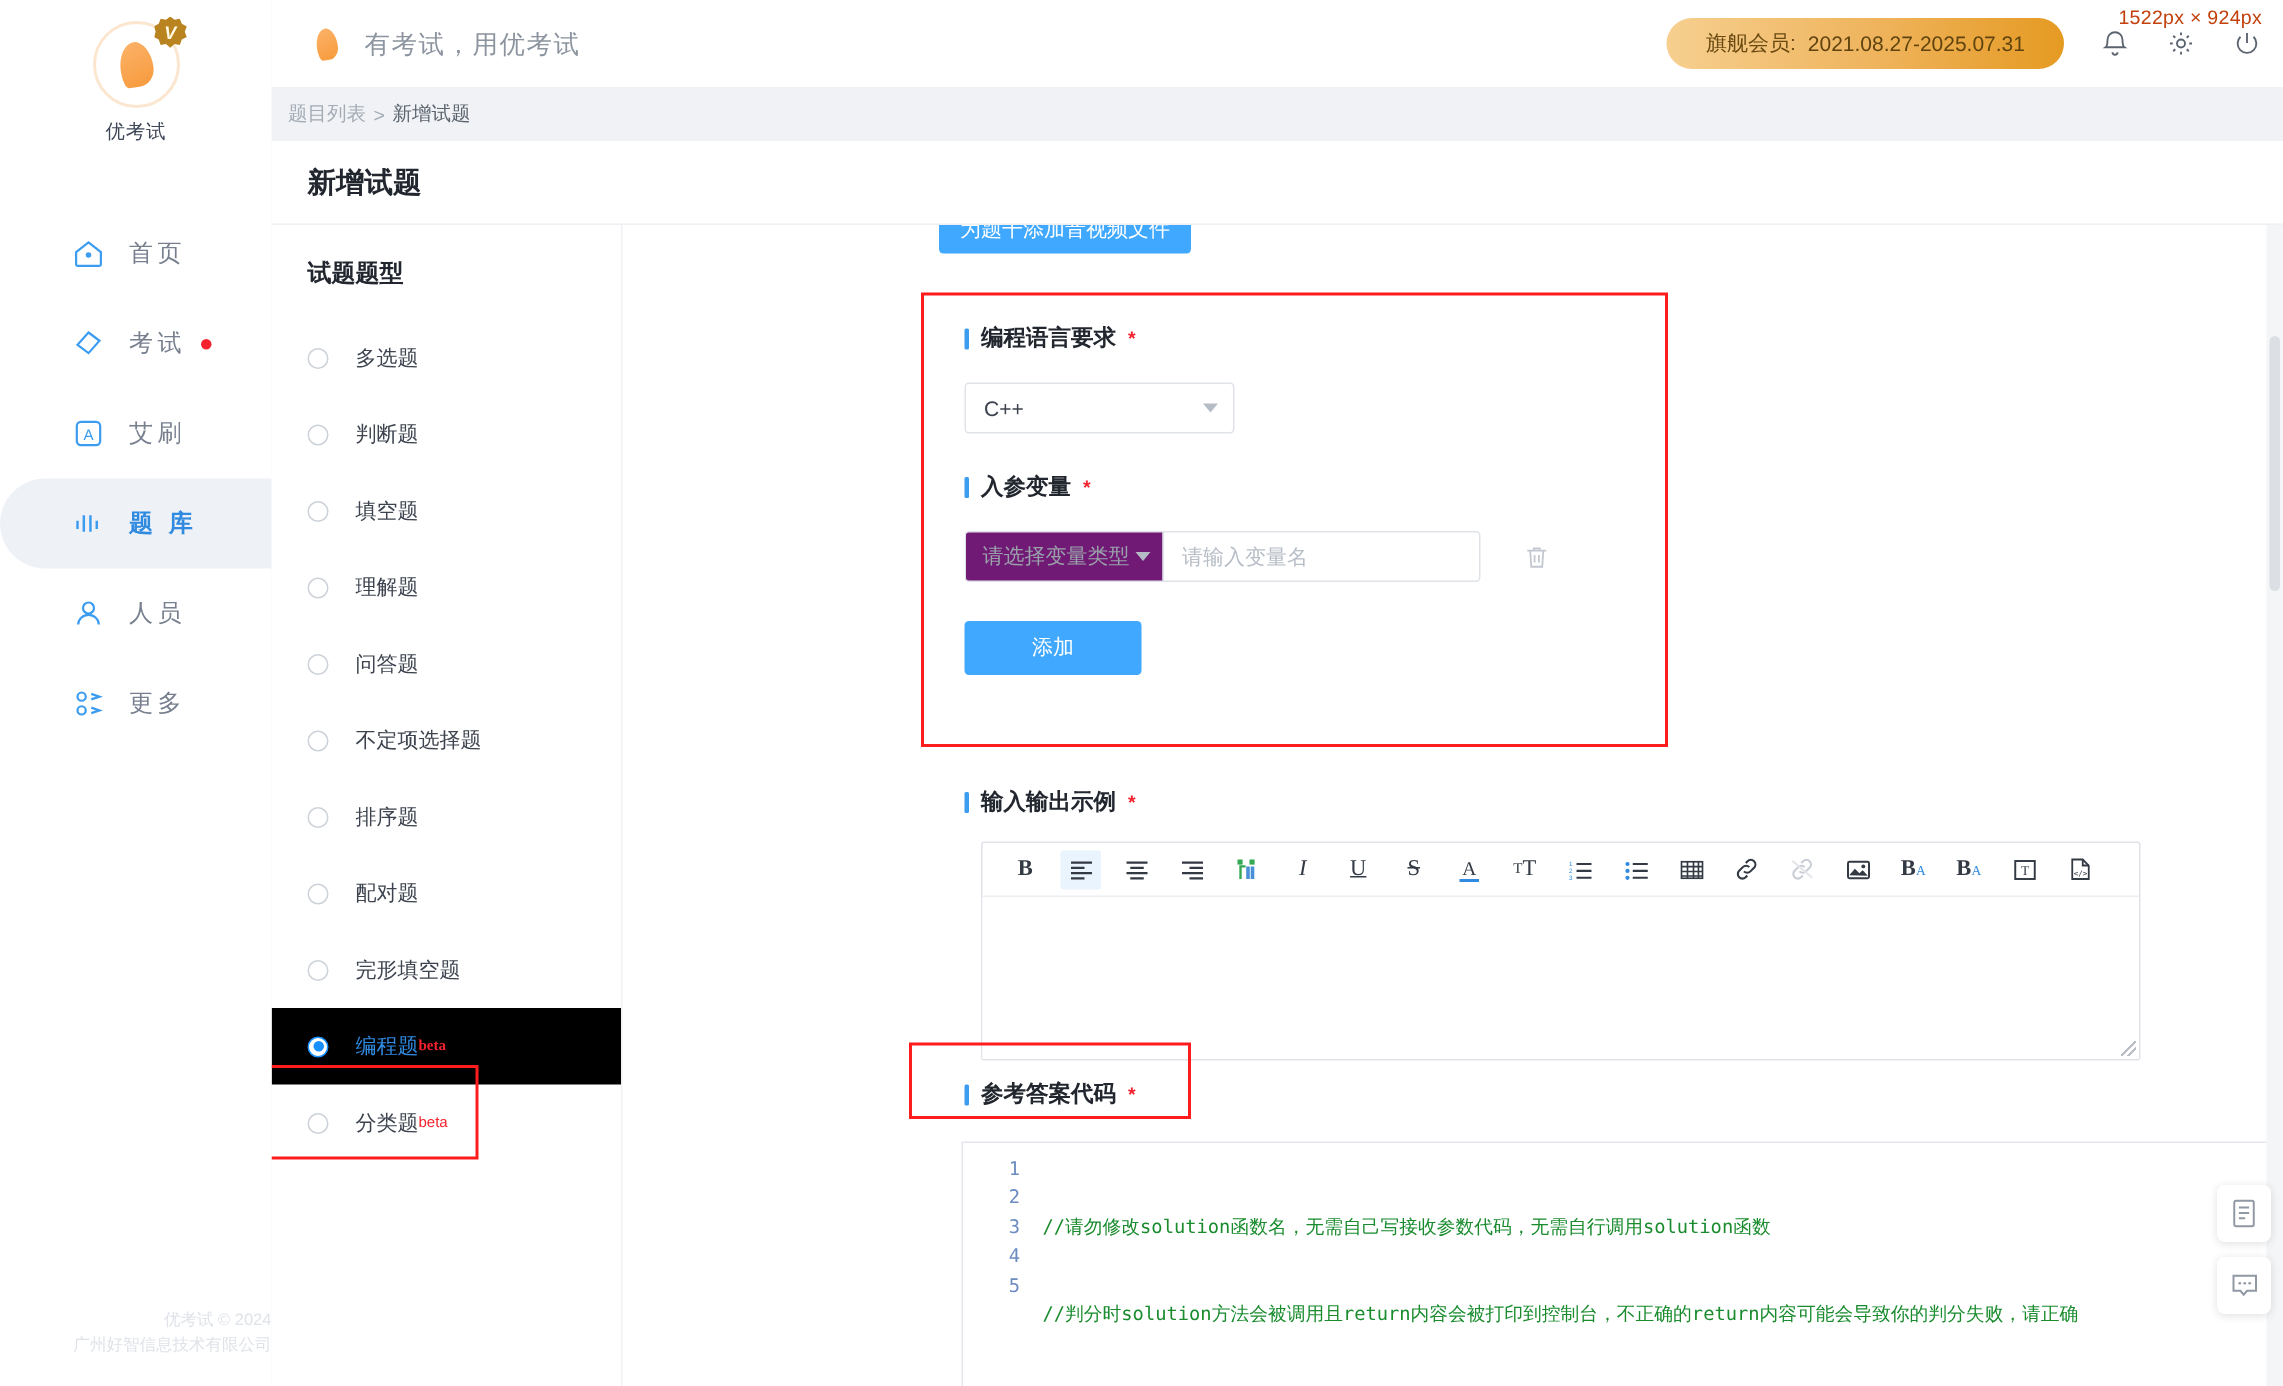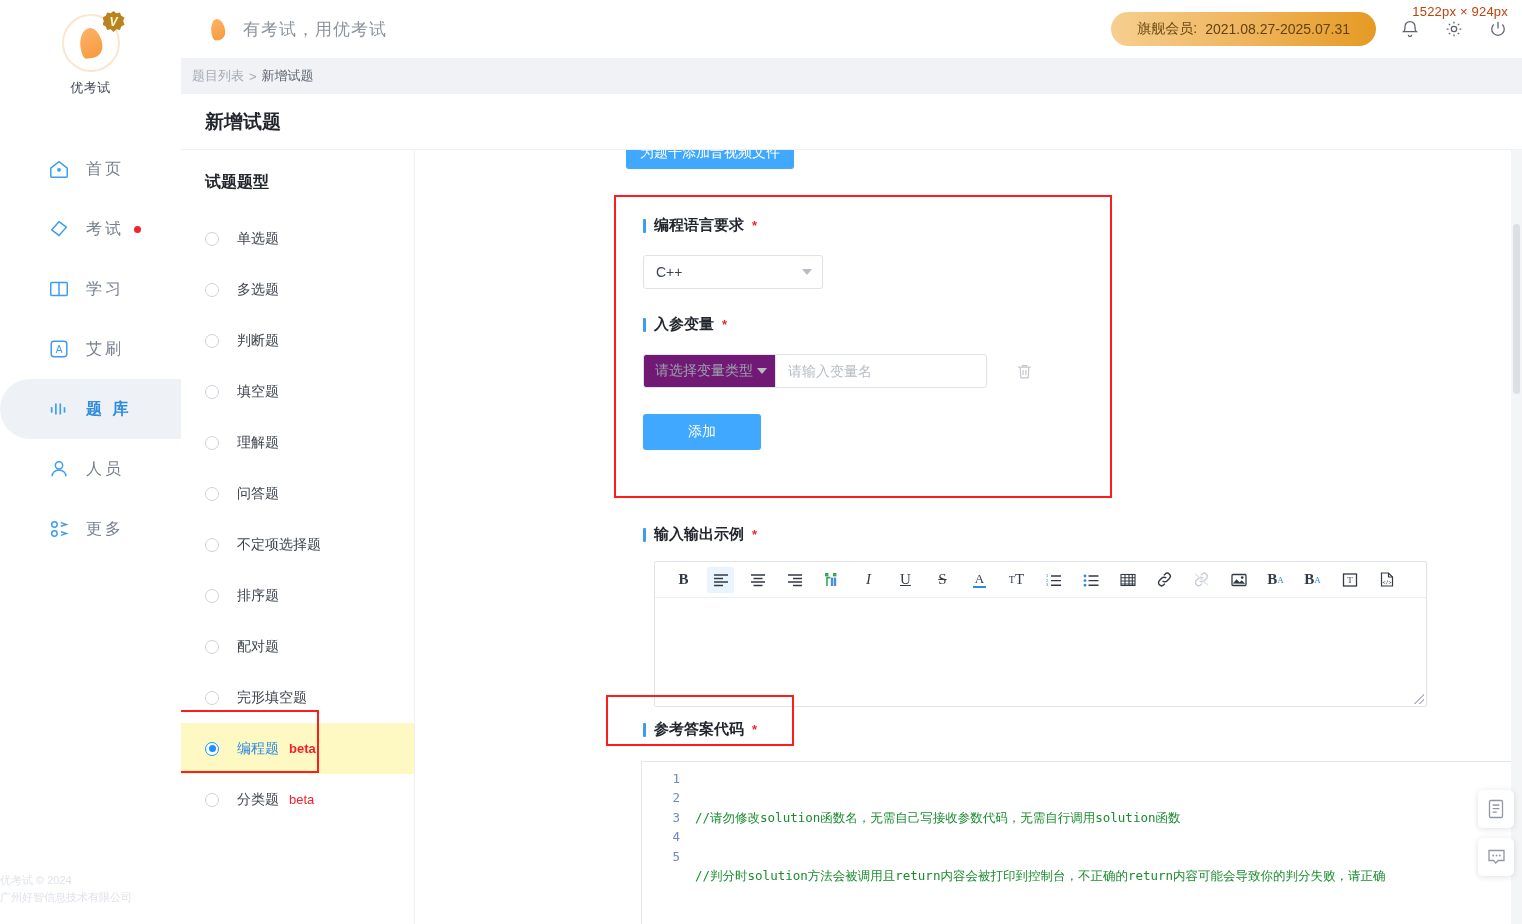--- a/index.html
+++ b/index.html
@@ -67,21 +67,21 @@
     background: #eef2f7;
     border-top-left-radius: 30px; border-bottom-left-radius: 30px;
   }
   .nav-item.active .nav-label { color: #2f8ae0; font-weight: bold; }
   .dot-red {
     width: 7px; height: 7px; border-radius: 50%; background: #f5222d;
     margin-left: 10px; flex: 0 0 7px;
   }
   .footer-copy {
     position: absolute; bottom: 18px; left: 0; right: 0;
-    text-align: left; font-size: 11px; color: #dfe3e8; line-height: 17px;
+    text-align: right; font-size: 11px; color: #dfe3e8; line-height: 17px;
   }
 
   
   .main { flex: 1 1 auto; position: relative; background: #f0f2f5; height: 924px; }
   .topbar {
     height: 58px; background: #fff;
     display: flex; align-items: center;
     padding-left: 30px; padding-right: 14px;
   }
   .top-leaf {
@@ -142,29 +142,29 @@
   }
   .qtype-item {
     height: 51px; display: flex; align-items: center;
     padding-left: 24px; cursor: pointer; font-size: 14px; color: #3d444f;
   }
   .radio {
     width: 14px; height: 14px; border-radius: 50%;
     border: 1px solid #cdd2d9; background: #fff; flex: 0 0 14px;
     display: flex; align-items: center; justify-content: center;
   }
-  .qtype-item.selected { background: #fef9c3; }
+  .qtype-item.selected { background: #000000; font-family: Liberation Serif, serif; }
   .qtype-item.selected .radio { border-color: #1890ff; }
   .qtype-item.selected .radio::after {
     content: ""; width: 7px; height: 7px; border-radius: 50%; background: #1890ff;
   }
   .qtype-item .qt-label { margin-left: 18px; }
   .qtype-item.selected .qt-label { color: #2f8ae0; }
   .beta {
-    margin-left: 10px; color: #f5222d; font-weight: bold; font-size: 13px; text-align: right;
+    margin-left: 0; color: #f5222d; font-weight: bold; font-size: 10px; text-align: right;
   }
   .beta.dim { font-weight: normal; }
 
   
   .form-col { flex: 1 1 auto; position: relative; padding-left: 0; overflow: hidden; }
 
   .upload-btn {
     position: absolute; left: 211px; top: -14px;
     width: 168px; height: 33px; border-radius: 3px;
     background: #40a9ff; color: #fff; font-size: 14px;
@@ -314,29 +314,20 @@
       <div class="nav-item">
         <span class="ico">
           <svg width="22" height="22" viewBox="0 0 24 24" fill="none" stroke="#3c9cf0" stroke-width="1.6">
               <path d="M12 4 L20 10 L12 19 L4 13 Z"></path>
             </svg>
         </span>
         <span class="nav-label">考试</span>
         <span class="dot-red"></span>
       </div>
 
-      <div class="nav-item">
-        <span class="ico">
-          <svg width="22" height="22" viewBox="0 0 24 24" fill="none" stroke="#3c9cf0" stroke-width="1.6">
-              <rect x="3" y="5" width="18" height="14" rx="1"></rect>
-              <path d="M12 5 V19"></path>
-            </svg>
-        </span>
-        <span class="nav-label">学习</span>
-      </div>
 
       <div class="nav-item">
         <span class="ico">
           <svg width="22" height="22" viewBox="0 0 24 24" fill="none" stroke="#3c9cf0" stroke-width="1.6">
               <rect x="3.5" y="3.5" width="17" height="17" rx="3"></rect>
               <text x="12" y="16.5" font-size="11" fill="#3c9cf0" stroke="none" text-anchor="middle" font-family="Liberation Sans, sans-serif">A</text>
             </svg>
         </span>
         <span class="nav-label">艾刷</span>
       </div>
@@ -421,24 +412,20 @@
     </div>
 
     <div class="card">
       <div class="page-title">新增试题</div>
 
       <div class="body-area">
 
         <div class="qtype-col">
           <div class="qtype-title">试题题型</div>
 
-          <div class="qtype-item">
-            <span class="radio"></span>
-            <span class="qt-label">单选题</span>
-          </div>
           <div class="qtype-item">
             <span class="radio"></span>
             <span class="qt-label">多选题</span>
           </div>
           <div class="qtype-item">
             <span class="radio"></span>
             <span class="qt-label">判断题</span>
           </div>
           <div class="qtype-item">
             <span class="radio"></span>

